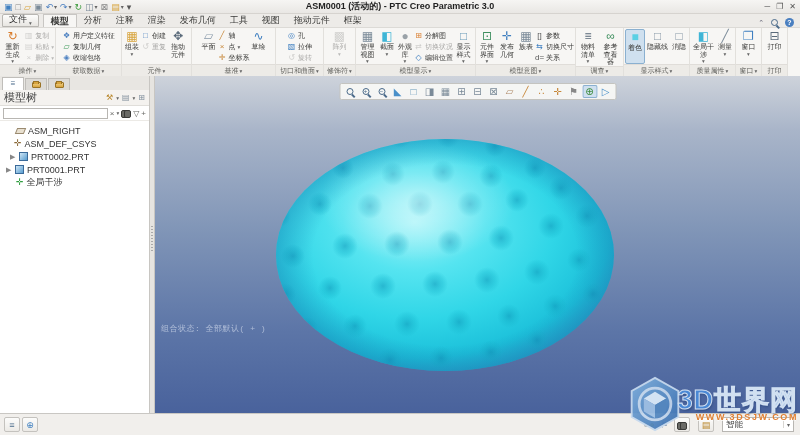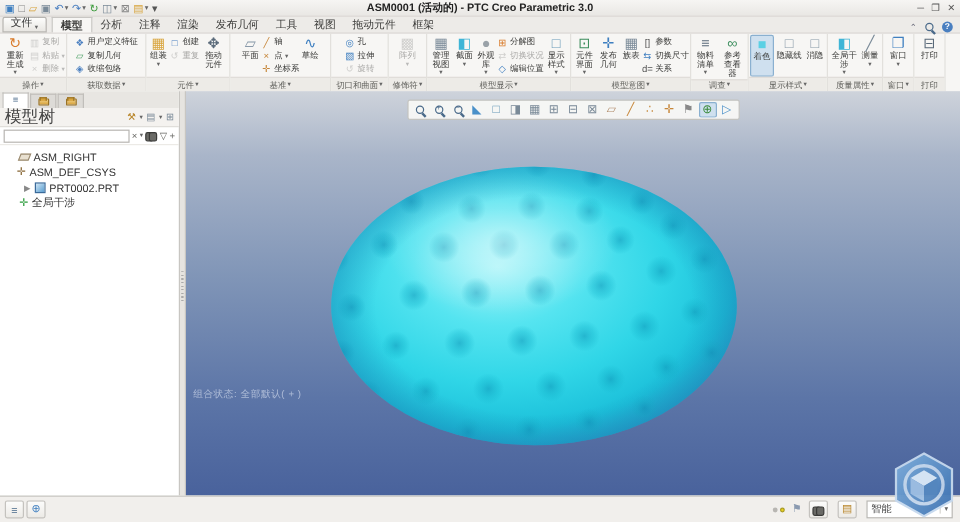--- a/index.html
+++ b/index.html
@@ -44,21 +44,21 @@
   
   .main { height:337px; display:flex; position:relative; }
   .navigator { width:150px; background:#fff; border-right:1px solid #c8c6c2; display:flex; flex-direction:column; }
   .minitabs { height:14px; background:#e8e6e2; display:flex; align-items:flex-end; padding-left:2px; gap:1px; }
   .mtab { width:22px; height:12px; border:1px solid #c0beba; border-bottom:none; background:#dddbd7; display:flex; align-items:center; justify-content:center; }
   .mtab.active { background:#fff; height:13px; }
   .mini-folder { width:9px; height:6px; background:linear-gradient(#f0d089,#d8a43c); border:1px solid #9a7326; border-radius:1px; position:relative; }
   .mini-folder::before { content:""; position:absolute; top:-2px; left:0; width:4px; height:2px; background:#d8a43c; border:1px solid #9a7326; border-bottom:none; }
   .mini-tree { font-size:8px; color:#4a6a8a; line-height:8px; }
   .nav-header { height:16px; background:#f4f2ef; border-bottom:1px solid #e0deda; display:flex; align-items:center; padding:0 4px; }
-  .nav-title { font-size:14px; color:#444; }
+  .nav-title { font-size:11px; color:#444; }
   .nav-tools { margin-left:auto; display:flex; align-items:center; gap:3px; font-size:8px; color:#7a6a4a; }
   .nav-search { height:15px; display:flex; align-items:center; padding:1px 3px; gap:2px; border-bottom:1px solid #eceae6; }
   .nav-search input { flex:1; min-width:0; height:11px; border:1px solid #b8b6b2; font-size:8px; padding:0 2px; }
   .ns-ic { font-size:8px; color:#6a6a66; line-height:9px; }
   .binoc { width:10px; height:6px; position:relative; display:inline-block; }
   .binoc::before, .binoc::after { content:""; position:absolute; top:0; width:5px; height:6px; border:1.2px solid #3a3a38; border-radius:2px; background:#6a6a66; }
   .binoc::before { left:0; } .binoc::after { right:0; }
   .tree { flex:1; overflow:hidden; padding-top:3px; }
   .trow { height:13px; display:flex; align-items:center; gap:3px; font-size:9px; color:#333; white-space:nowrap; }
   .caret { font-size:7px; color:#888; width:6px; }
@@ -70,21 +70,21 @@
   .ti-insert { color:#2f9e3f; font-weight:bold; font-size:9px; line-height:9px; }
 
   .splitter { width:5px; background:#e6e4e0; border-right:1px solid #c8c6c2; position:relative; }
   .splitter::after { content:""; position:absolute; top:150px; left:1px; width:2px; height:26px; background:repeating-linear-gradient(#aaa 0 1px,transparent 1px 3px); }
 
   .viewport { flex:1; position:relative; background:linear-gradient(#ced3db 0%, #a9b5c9 16%, #8095b7 46%, #5c75a7 76%, #49629c 100%); overflow:hidden; }
   .gtoolbar { position:absolute; top:7px; left:50%; transform:translateX(-50%); background:rgba(248,248,246,.95); border:1px solid #c4c4c0; border-radius:2px; display:flex; align-items:center; padding:1px 2px; gap:1px; }
   .gt-btn { width:15px; height:13px; display:flex; align-items:center; justify-content:center; font-size:10px; border-radius:2px; }
   .gt-btn.pressed { background:#cfe0ef; box-shadow:inset 0 0 0 1px #8ab0d0; }
   .ball-svg { position:absolute; left:0; top:0; }
-  .vp-state { position:absolute; left:6px; top:247px; font-size:8px; color:rgba(225,232,245,.6); letter-spacing:.5px; }
+  .vp-state { position:absolute; left:6px; top:247px; font-size:8px; color:rgba(225,232,245,.6); letter-spacing:.5px;font-family:Liberation Mono, monospace; }
 
   
   .statusbar { height:22px; background:#f1efec; border-top:1px solid #c9c7c3; display:flex; align-items:center; padding:0 4px; position:relative; z-index:20; }
   .sb-btn { width:16px; height:15px; border:1px solid #c4c2be; background:linear-gradient(#fcfcfb,#eceae6); display:flex; align-items:center; justify-content:center; font-size:9px; margin-right:2px; border-radius:2px; }
   .sb-right { position:absolute; right:6px; display:flex; align-items:center; gap:6px; }
   .dotpair { display:flex; gap:2px; align-items:center; }
   .dot { width:4px; height:4px; border-radius:50%; }
   .flag { font-size:9px; color:#8a9ab0; }
   .sb-filter { display:flex; align-items:center; border:1px solid #b8b6b2; background:#fff; height:15px; width:72px; font-size:8.5px; padding:0 3px; color:#444; }
   .sb-filter .farr { margin-left:auto; font-size:6px; color:#666; border-left:1px solid #d8d6d2; padding-left:3px; }
@@ -517,24 +517,29 @@
     </div>
     <div class="tree">
       <div class="trow" style="padding-left:16px">
           <span class="ti ti-plane"></span>
           <span>ASM_RIGHT</span>
         </div>
       <div class="trow" style="padding-left:14px">
           <span class="ti ti-csys">✛</span>
           <span>ASM_DEF_CSYS</span>
         </div>
-      <div class="trow" style="padding-left:20px">
+      <div class="trow" style="padding-left:10px">
           <span class="caret">▶</span>
           <span class="ti ti-part"></span>
           <span>PRT0002.PRT</span>
+        </div>
+      <div class="trow" style="padding-left:6px">
+          <span class="caret">▶</span>
+          <span class="ti ti-part"></span>
+          <span>PRT0001.PRT</span>
         </div>
       <div class="trow" style="padding-left:16px">
           <span class="ti ti-insert">✛</span>
           <span>全局干涉</span>
         </div>
     </div>
   </div>
 
   <div class="splitter"></div>
 
@@ -709,13 +714,17 @@
         <stop offset="0%" stop-color="#82b2de"></stop>
         <stop offset="100%" stop-color="#3a6fb0"></stop>
       </linearGradient>
     </defs>
     <polygon points="30,2 55,16 55,44 30,58 5,44 5,16" fill="url(#hexg)" stroke="#c6d9ee" stroke-width="2"></polygon>
     <circle cx="30" cy="30" r="17" fill="none" stroke="#e6eef8" stroke-width="3" opacity="0.75"></circle>
     <polygon points="30,17 42,24 30,31 18,24" fill="#dceaf8"></polygon>
     <polygon points="18,24 30,31 30,45 18,38" fill="#9fc0e4"></polygon>
     <polygon points="42,24 30,31 30,45 42,38" fill="#5588c0"></polygon>
   </svg>
+  <div class="wm-text">
+    <span class="wm-title">3D世界网</span>
+    <span class="wm-url">WWW.3DSJW.COM</span>
+  </div>
 </div>
 
 </body></html>

